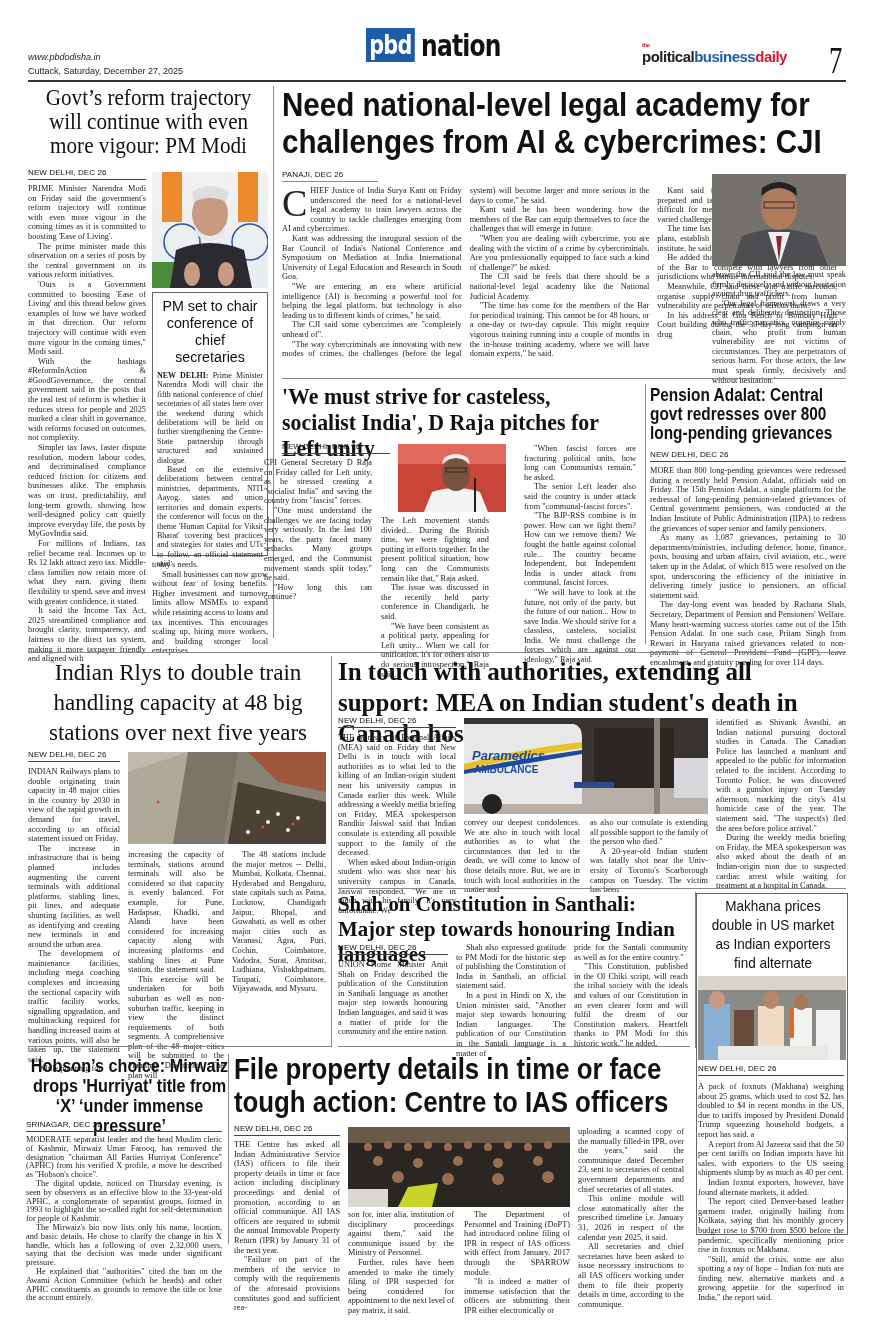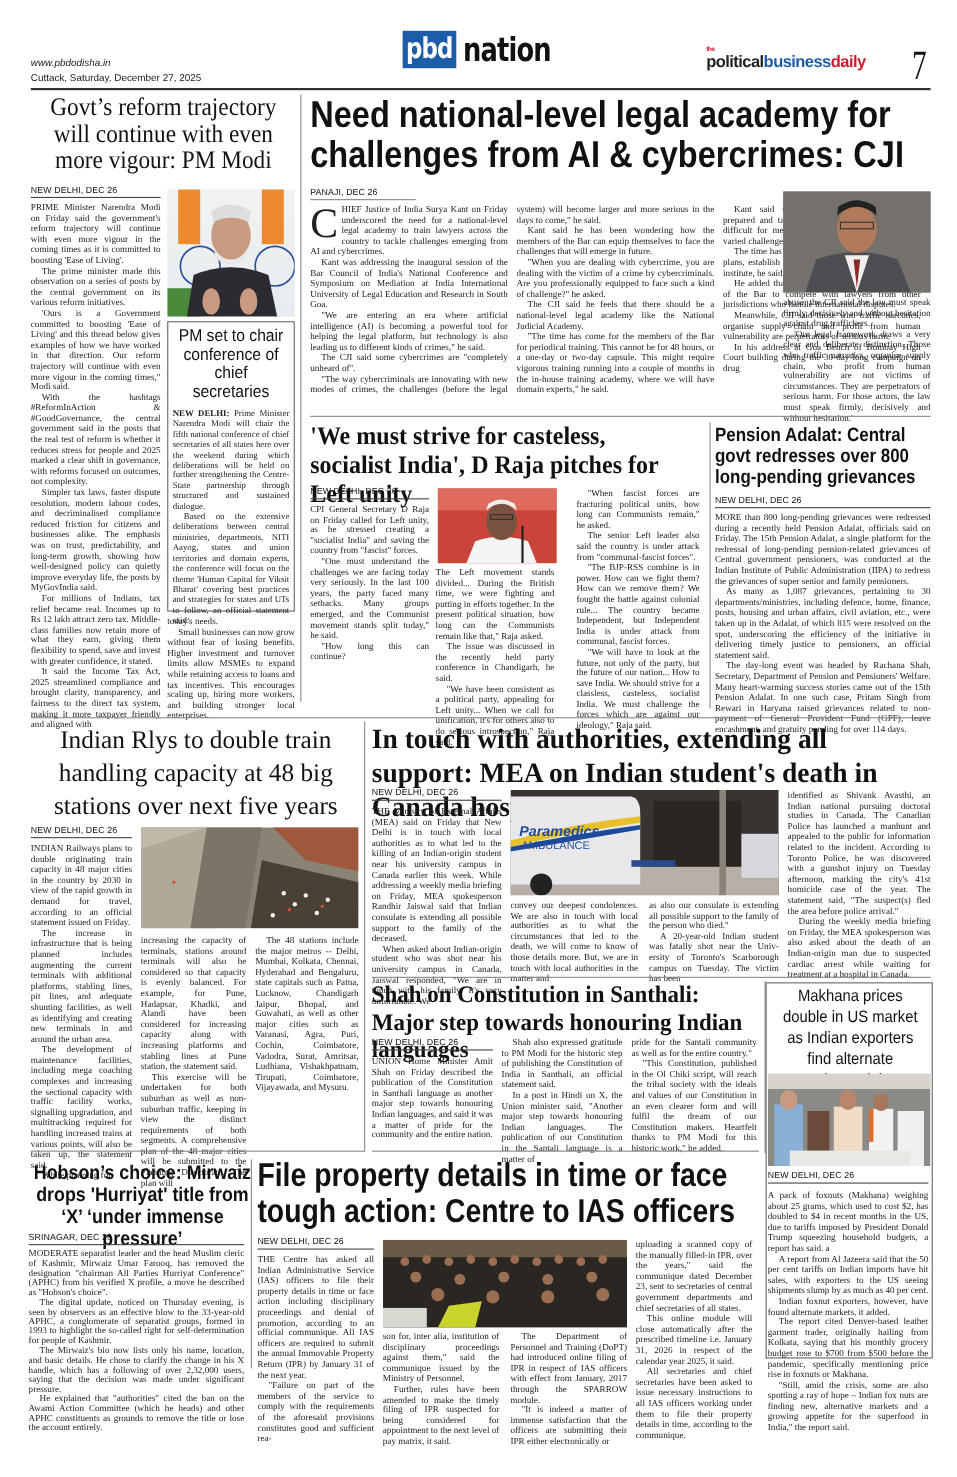--- a/index.html
+++ b/index.html
@@ -115,37 +115,37 @@
 </div>
 <div class="abs body" style="left:712px;top:270px;width:134px">
   <p class="first">abuse, the CJI said the law must speak firmly, decisively and without hesitation against drug traffickers.</p>
   <p>'Our legal framework draws a very clear and deliberate distinction. Those who traffic narcotics, organise supply chain, who profit from human vulnerability are not victims of circumstances. They are perpetrators of serious harm. For those actors, the law must speak firmly, decisively and without hesitation.'</p>
 </div>
 <div class="abs hrule" style="left:282px;top:378px;width:564px"></div>
 
 <div class="abs hl-serif" style="left:282px;top:384px;width:360px;font-size:23px;line-height:26px;font-weight:bold;transform:scaleX(.95);transform-origin:left top">'We must strive for casteless, socialist India', D Raja pitches for Left unity</div>
 <div class="abs vrule" style="left:645px;top:384px;height:260px"></div>
 <div class="abs dateline" style="left:282px;top:442px;width:108px">NEW DELHI, DEC 26</div>
-<div class="abs body" style="left:282px;top:458px;width:108px">
+<div class="abs body" style="left:264px;top:458px;width:108px">
   <p class="first">CPI General Secretary D Raja on Friday called for Left unity, as he stressed creating a "socialist India" and saving the country from "fascist" forces.</p>
   <p>"One must understand the challenges we are facing today very seriously. In the last 100 years, the party faced many setbacks. Many groups emerged, and the Communist movement stands split today," he said.</p>
   <p>"How long this can continue?</p>
 </div>
 <div class="abs photo" style="left:398px;top:444px;width:108px;height:68px;background:#d0473c">
   <svg width="108" height="68">
     <rect width="108" height="68" fill="#c9453a"></rect>
     <rect x="0" y="0" width="108" height="20" fill="#e06a5c"></rect>
     <path d="M26 68 L34 48 Q58 40 82 48 L90 68Z" fill="#f4f4f4"></path>
     <ellipse cx="58" cy="30" rx="14" ry="17" fill="#7a5340"></ellipse>
     <path d="M44 20 Q58 8 72 20 L70 14 Q58 6 46 14Z" fill="#eee"></path>
     <rect x="48" y="24" width="20" height="4" fill="none" stroke="#222" stroke-width=".8"></rect>
     <rect x="76" y="34" width="2" height="34" fill="#222"></rect>
   </svg>
 </div>
-<div class="abs body" style="left:396px;top:516px;width:108px">
+<div class="abs body" style="left:381px;top:516px;width:108px">
   <p class="first">The Left movement stands divided... During the British time, we were fighting and putting in efforts together. In the present political situation, how long can the Communists remain like that," Raja asked.</p>
   <p>The issue was discussed in the recently held party conference in Chandigarh, he said.</p>
   <p>"We have been consistent as a political party, appealing for Left unity... When we call for unification, it's for others also to do serious introspection," Raja said.</p>
 </div>
 <div class="abs body" style="left:524px;top:444px;width:112px">
   <p>"When fascist forces are fracturing political units, how long can Communists remain," he asked.</p>
   <p>The senior Left leader also said the country is under attack from "communal-fascist forces".</p>
   <p>"The BJP-RSS combine is in power. How can we fight them? How can we remove them? We fought the battle against colonial rule... The country became Independent, but Independent India is under attack from communal, fascist forces.</p>
   <p>"We will have to look at the future, not only of the party, but the future of our nation... How to save India. We should strive for a classless, casteless, socialist India. We must challenge the forces which are against our ideology," Raja said.</p>
 </div>
@@ -213,21 +213,21 @@
     <rect x="0" y="70" width="244" height="26" fill="#b8b0a8"></rect>
     <rect x="190" y="0" width="6" height="96" fill="#8a8478"></rect>
     <path d="M0 6 L110 6 Q118 8 118 20 L118 86 L0 86Z" fill="#e8e8ea"></path>
     <path d="M0 46 Q60 30 118 24 L118 30 Q60 38 0 52Z" fill="#e8c02a"></path>
     <path d="M0 52 Q60 40 118 32 L118 36 Q60 46 0 56Z" fill="#1e4a9a"></path>
     <circle cx="28" cy="86" r="10" fill="#222"></circle>
     <rect x="210" y="40" width="34" height="40" fill="#d8d8dc"></rect>
     <rect x="110" y="64" width="40" height="6" fill="#2a4a8a"></rect>
   </svg>
   <div class="abs" style="left:8px;top:30px;font-family:'Liberation Sans',sans-serif;font-style:italic;font-weight:bold;font-size:13px;color:#1e4a9a">Paramedics</div>
-  <div class="abs" style="left:10px;top:46px;font-family:'Liberation Sans',sans-serif;font-weight:normal;font-size:10px;color:#1e4a9a">AMBULANCE</div>
+  <div class="abs" style="left:10px;top:46px;font-family:'Liberation Sans',sans-serif;font-weight:bold;font-size:10px;color:#1e4a9a">AMBULANCE</div>
 </div>
 <div class="abs body" style="left:464px;top:818px;width:116px">
   <p class="first">convey our deepest condolences. We are also in touch with local authorities as to what the circumstances that led to the death, we will come to know of those details more. But, we are in touch with local authorities in the matter and</p>
 </div>
 <div class="abs body" style="left:590px;top:818px;width:118px">
   <p class="first">as also our consulate is extending all possible support to the family of the person who died."</p>
   <p>A 20-year-old Indian student was fatally shot near the Univ-ersity of Toronto's Scarborough campus on Tuesday. The victim has been</p>
 </div>
 <div class="abs body" style="left:716px;top:718px;width:130px">
   <p class="first">identified as Shivank Avasthi, an Indian national pursuing doctoral studies in Canada. The Canadian Police has launched a manhunt and appealed to the public for information related to the incident. According to Toronto Police, he was discovered with a gunshot injury on Tuesday afternoon, marking the city's 41st homicide case of the year. The statement said, "The suspect(s) fled the area before police arrival."</p>

